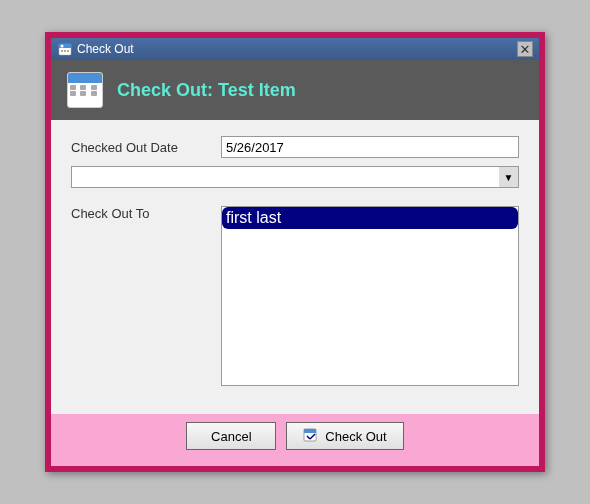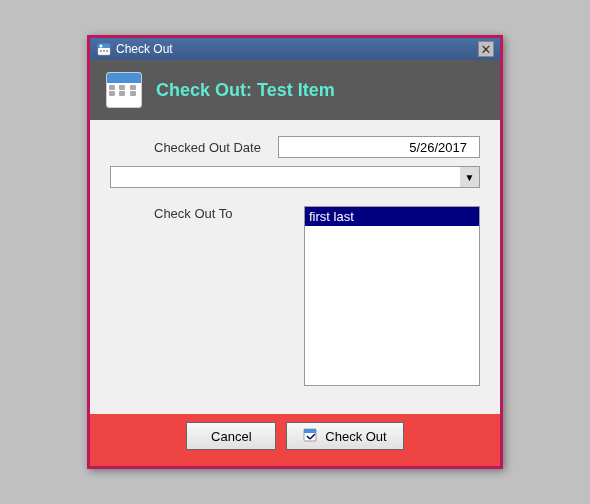--- a/index.html
+++ b/index.html
@@ -14,23 +14,23 @@
       background: #c0c0c0;
       display: flex;
       align-items: center;
       justify-content: center;
       width: 590px;
       height: 504px;
       overflow: hidden;
     }
 
     .window {
-      width: 416px;
+      width: 500px;
       background: #f0f0f0;
-      border: 3px solid #be185d;
+      border: 6px solid #be185d;
       box-shadow: 2px 2px 8px rgba(0,0,0,0.4);
     }
 
     .title-bar {
       background: linear-gradient(to bottom, #4a6fa5, #3a5a8a);
       color: white;
       display: flex;
       align-items: center;
       justify-content: space-between;
       padding: 4px 6px;
@@ -130,31 +130,30 @@
     .form-row {
       display: flex;
       align-items: center;
       margin-bottom: 8px;
     }
 
     .form-label {
       width: 150px;
       color: #333;
       font-size: 13px;
-      margin-left: 44px;
     }
 
     .form-input {
       flex: 1;
       height: 22px;
       border: 1px solid #999;
       background: white;
-      padding: 2px 12px;
-      font-size: 13px;
-      text-align: right;
+      padding: 2px 4px;
+      font-size: 13px;
+      text-align: left;
     }
 
     .form-select-wrapper {
       flex: 1;
       display: flex;
       position: relative;
     }
 
     .form-select {
       flex: 1;
@@ -193,29 +192,30 @@
       display: flex;
       align-items: flex-start;
       margin-bottom: 12px;
     }
 
     .selected-item {
       background: #000080;
       color: white;
       padding: 2px 4px;
       display: block;
-      font-size: 13px;
+      font-size: 16px;
+      border-radius: 6px;
     }
 
     .button-row {
       display: flex;
       justify-content: center;
       gap: 10px;
       padding: 8px 20px 16px;
-      background: #ef4444;
+      background: #f9a8d4;
     }
 
     .btn {
       height: 28px;
       padding: 0 16px;
       border: 1px solid #666;
       background: linear-gradient(to bottom, #f8f8f8, #e0e0e0);
       cursor: pointer;
       font-size: 13px;
       display: flex;

